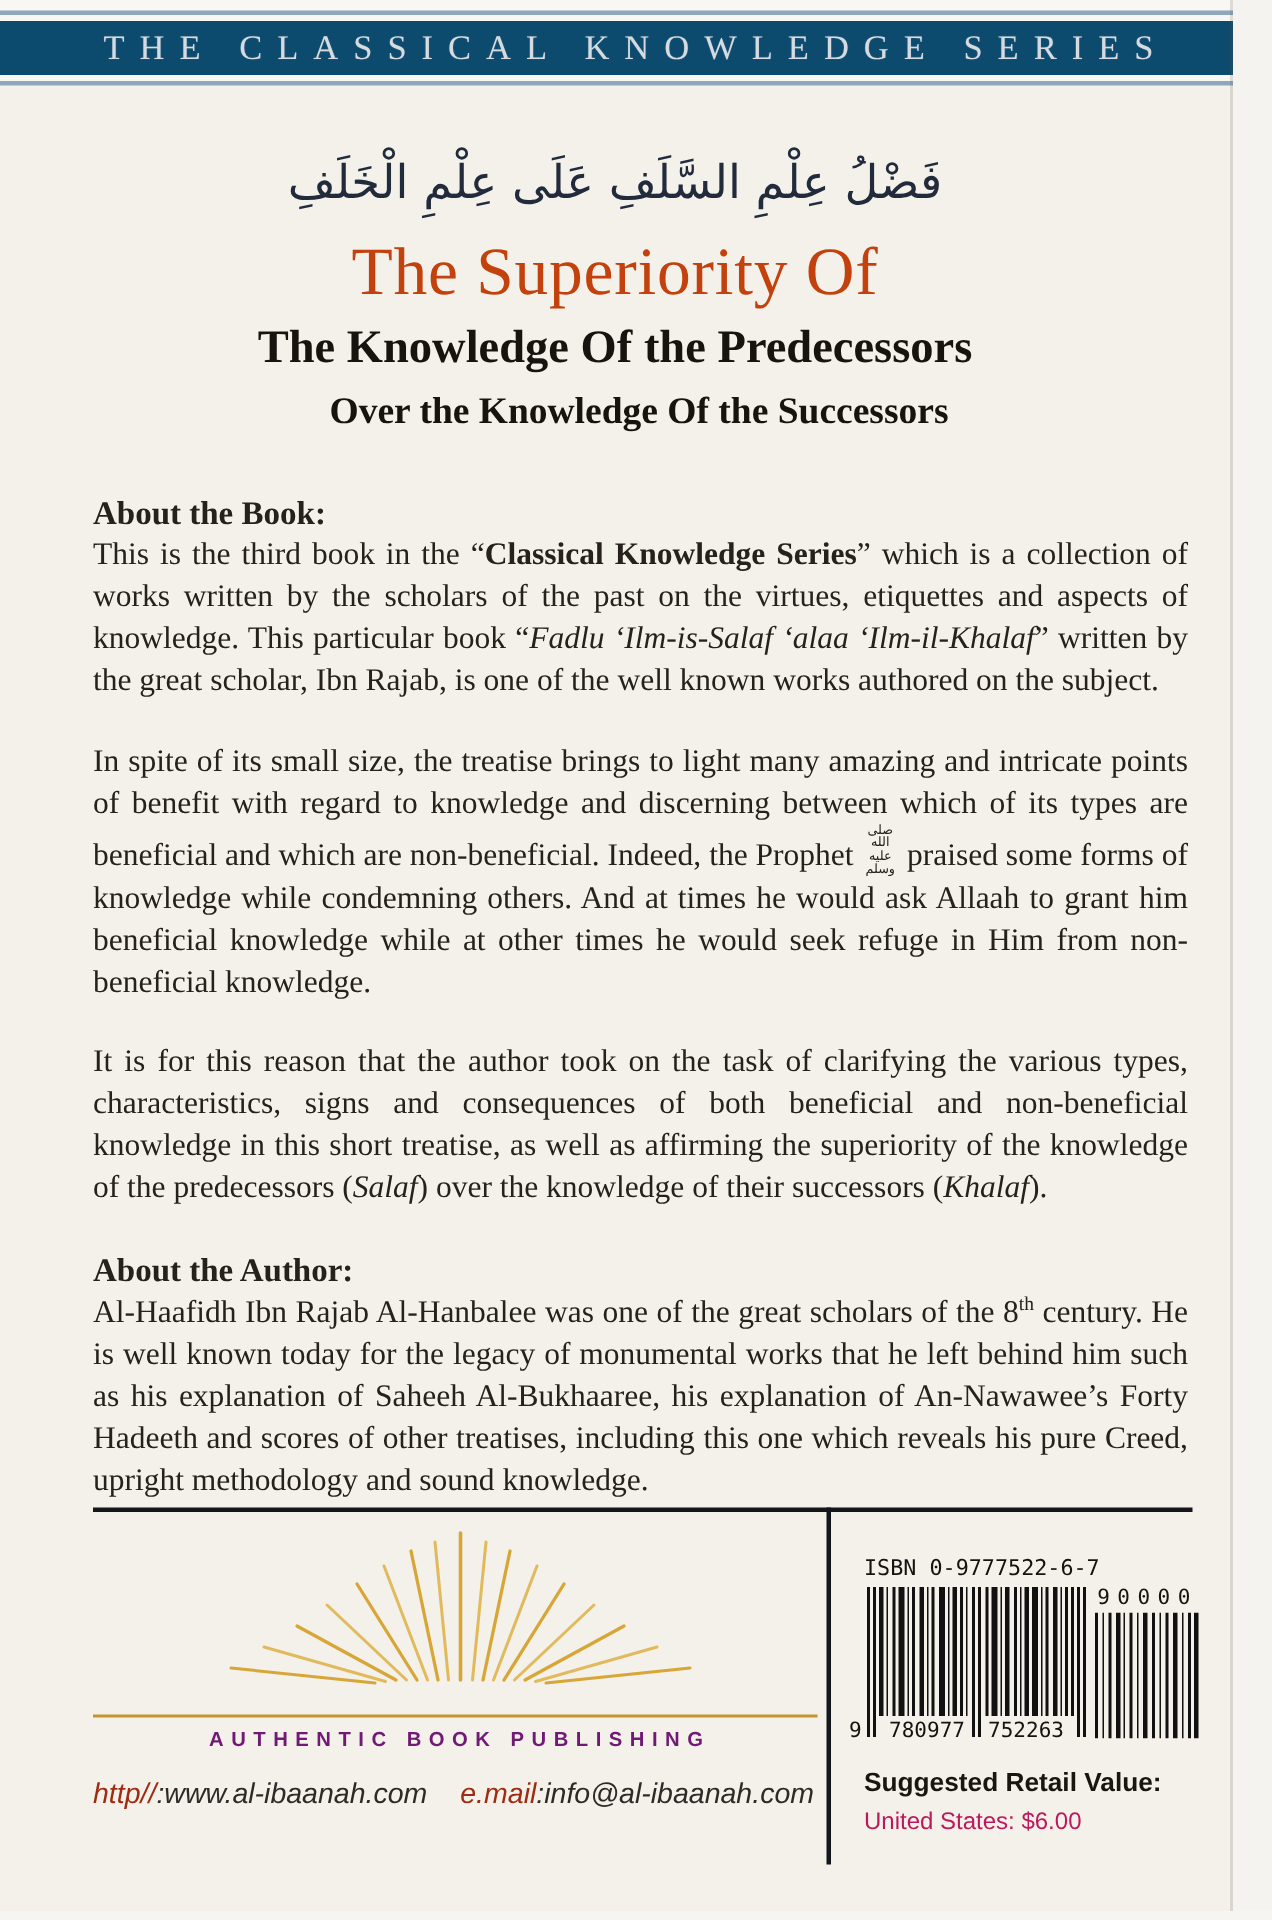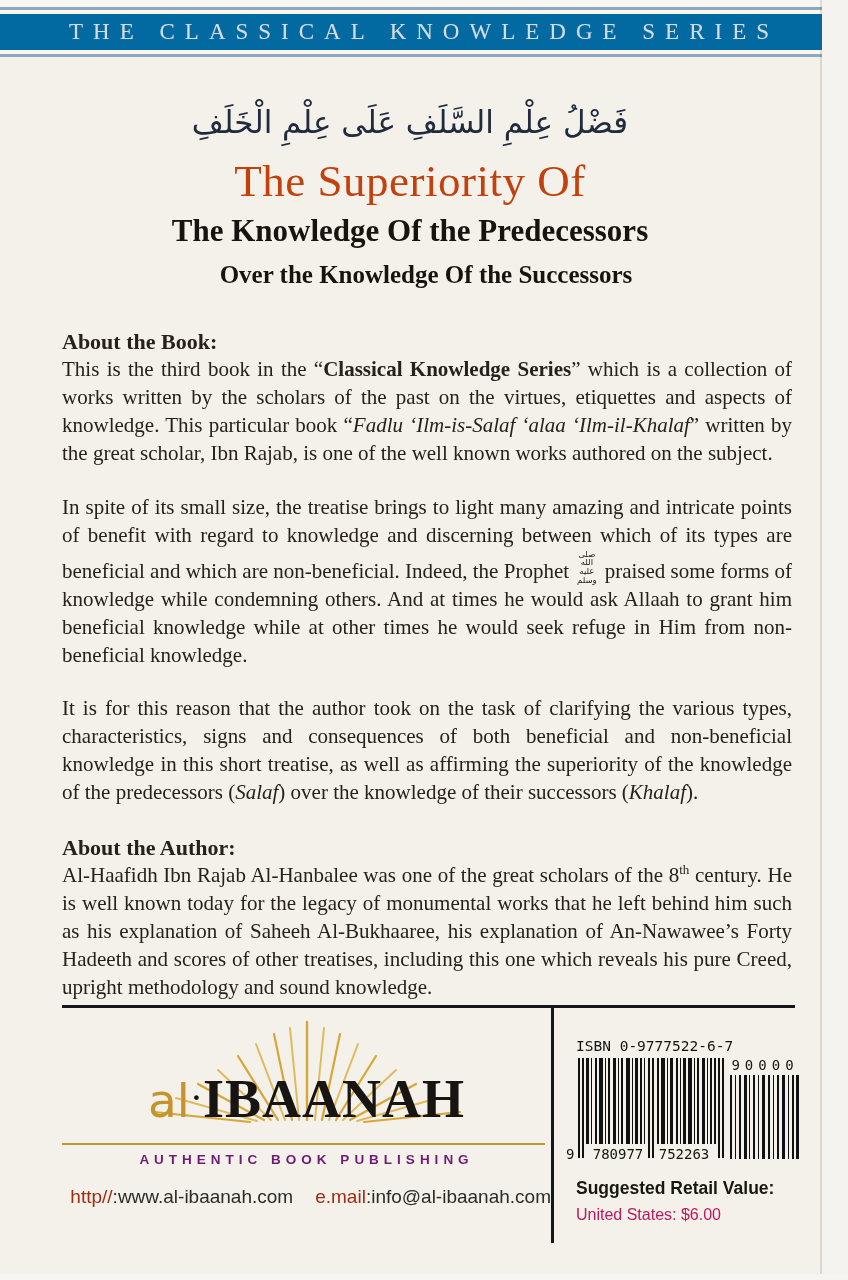--- a/index.html
+++ b/index.html
@@ -7,21 +7,21 @@
     position:relative; width:848px; height:1280px;
     background:#f3f1ea; overflow:hidden;
     font-family:"Liberation Serif", serif; color:#26211c;
   }
   
   .banner { position:absolute; top:0; left:0; right:0; }
   .strip  { background:#f8f7f3; }
   .s1 { height:7px; } .s2 { height:4px; } .s3 { height:4px; }
   .blueline { height:3px; background:#8fa7bb; }
   .band {
-    height:36px; background:#0369a1;
+    height:36px; background:#0c4a6e;
     display:flex; align-items:center; justify-content:center;
   }
   .band span {
     color:#d5dbe0; font-size:23px; letter-spacing:10px;
     font-family:"Liberation Serif", serif; font-weight:500;
     white-space:nowrap; text-shadow:0 0 1px rgba(255,255,255,.25);
   }
   
   .title-block { position:absolute; top:100px; left:0; width:820px; text-align:center; }
   .arabic {
@@ -65,23 +65,24 @@
     font-weight:bold; letter-spacing:1px;
   }
   .gold-line { position:absolute; left:0; right:6px; top:131px; height:2px; background:#c5942f; }
   .tagline {
     position:absolute; top:140px; width:100%; text-align:center;
     font-family:"Liberation Sans", sans-serif; font-weight:bold;
     font-size:13.5px; letter-spacing:5px; color:#701a75; white-space:nowrap;
   }
   
   .contact {
-    position:absolute; left:62px; top:1186px; width:489px; text-align:right;
+    position:absolute; left:62px; top:1186px; width:489px; text-align:left;
     font-family:"Liberation Sans", sans-serif; font-size:19px; color:#2c2b27;
     white-space:nowrap;
+    font-style:italic;
   }
   .red { color:#9e2b12; }
   .contact .gap { display:inline-block; width:22px; }
   
   .barcode-area { position:absolute; left:566px; top:1038px; width:234px; }
   .isbn-label {
     font-family:"DejaVu Sans Mono", monospace; font-size:14.5px; color:#14130f;
     letter-spacing:0px; margin-left:10px; white-space:nowrap;
   }
   .bars-row { display:flex; margin-top:4px; align-items:flex-start; }
@@ -159,23 +160,20 @@
         <line x1="129" y1="100" x2="76" y2="50" stroke="#e2ba5e" stroke-width="2"></line>
         <line x1="201" y1="100" x2="254" y2="50" stroke="#e2ba5e" stroke-width="2"></line>
         <line x1="122" y1="100" x2="56" y2="64" stroke="#d8a637" stroke-width="2.2"></line>
         <line x1="208" y1="100" x2="274" y2="64" stroke="#d8a637" stroke-width="2.2"></line>
         <line x1="115" y1="101" x2="34" y2="78" stroke="#e2ba5e" stroke-width="2"></line>
         <line x1="215" y1="101" x2="296" y2="78" stroke="#e2ba5e" stroke-width="2"></line>
         <line x1="108" y1="102" x2="12" y2="92" stroke="#d8a637" stroke-width="2"></line>
         <line x1="222" y1="102" x2="318" y2="92" stroke="#d8a637" stroke-width="2"></line>
       </g>
     </svg>
-    <div class="logo-text">
-      <span class="logo-al">al</span><span class="logo-dot">·</span><span class="logo-name">IBAANAH</span>
-    </div>
     <div class="gold-line"></div>
     <div class="tagline">AUTHENTIC BOOK PUBLISHING</div>
   </div>
 
   <div class="contact">
     <span class="red">http//</span><span>:</span><span>www.al-ibaanah.com</span><span class="gap"></span><span class="red">e.mail</span><span>:</span><span>info@al-ibaanah.com</span>
   </div>
 
   <div class="barcode-area">
     <div class="isbn-label">ISBN 0-9777522-6-7</div>

